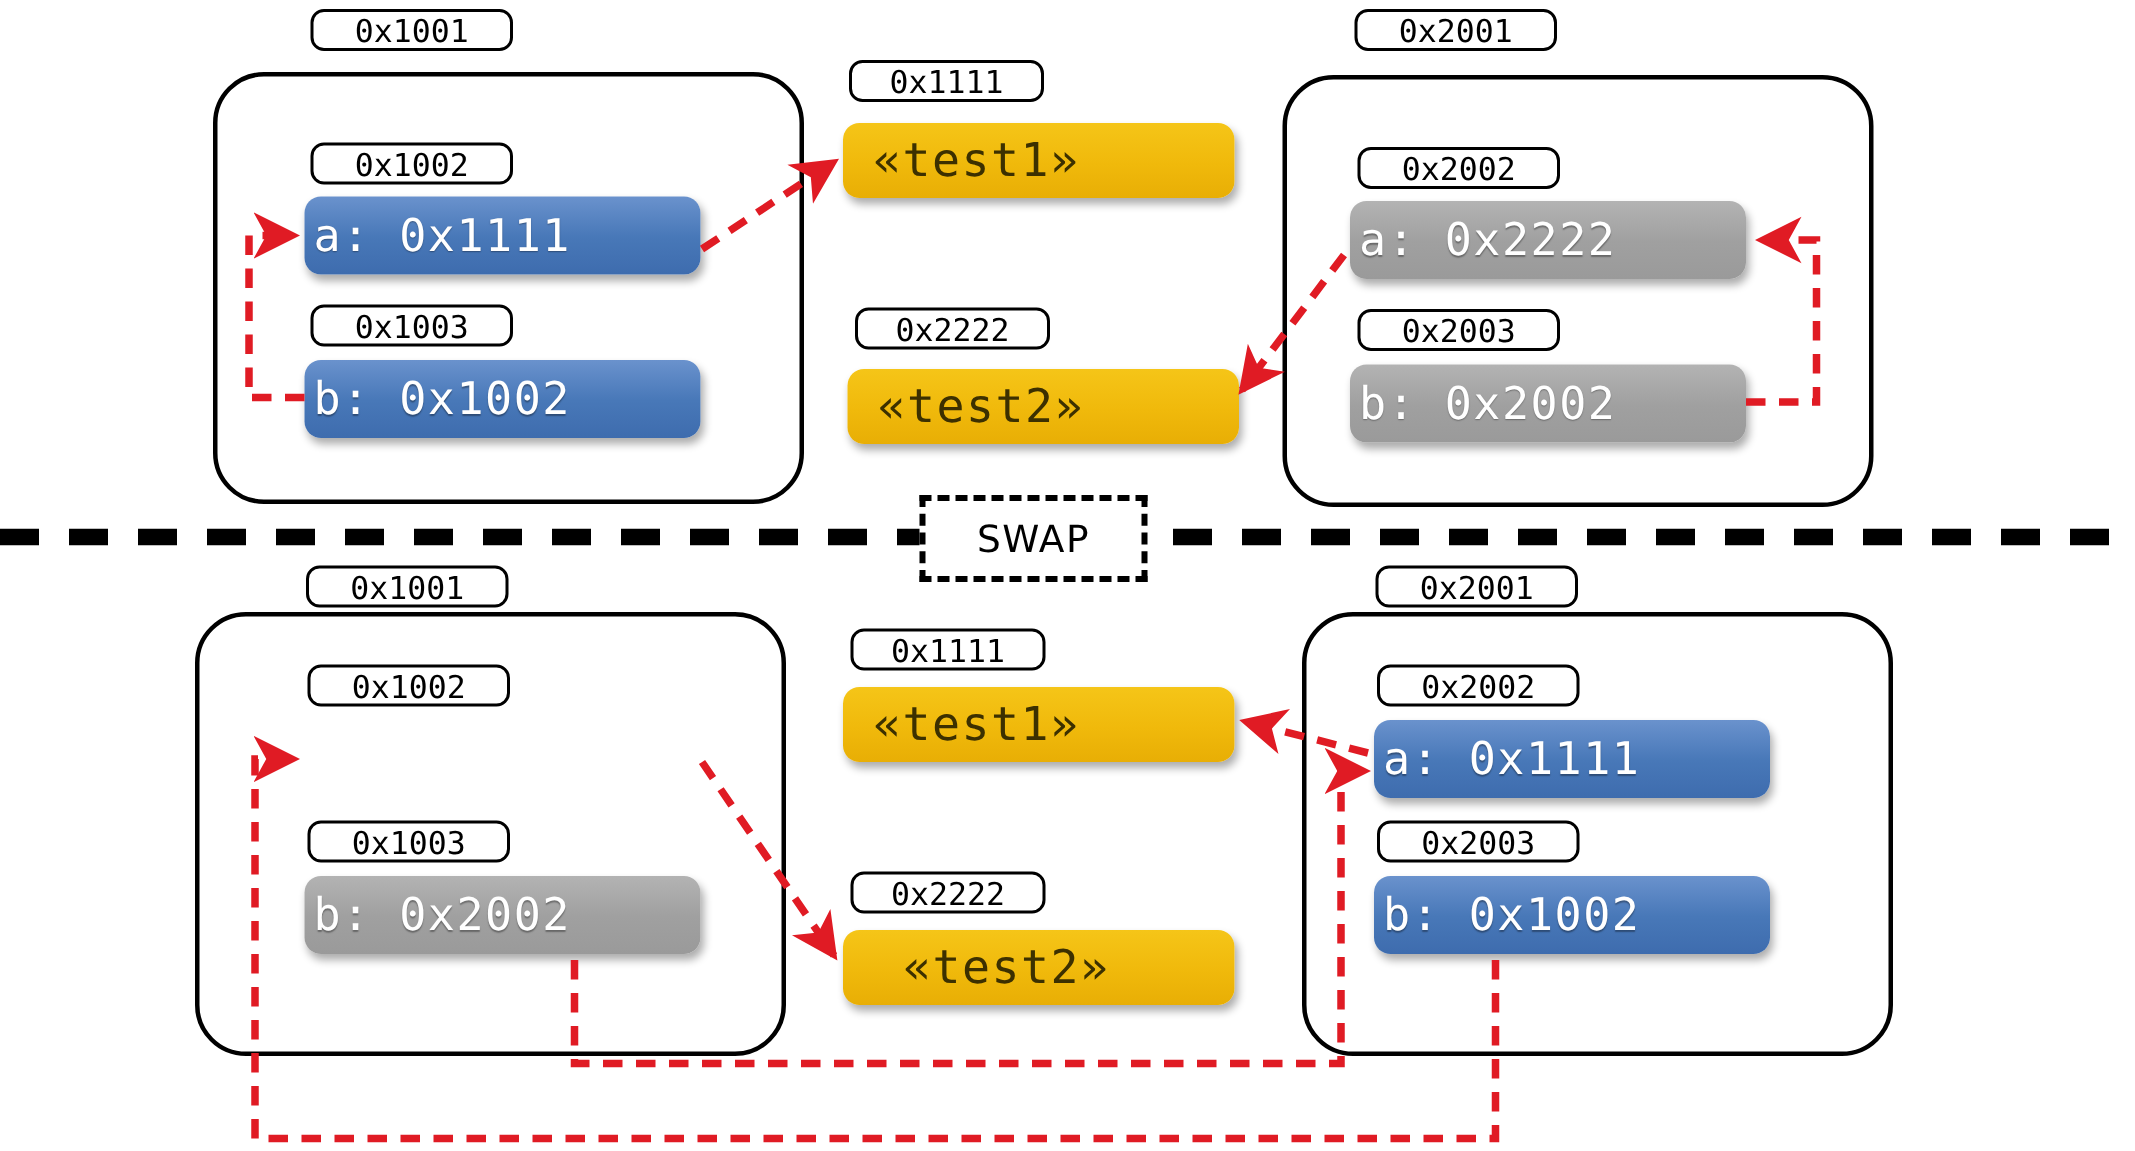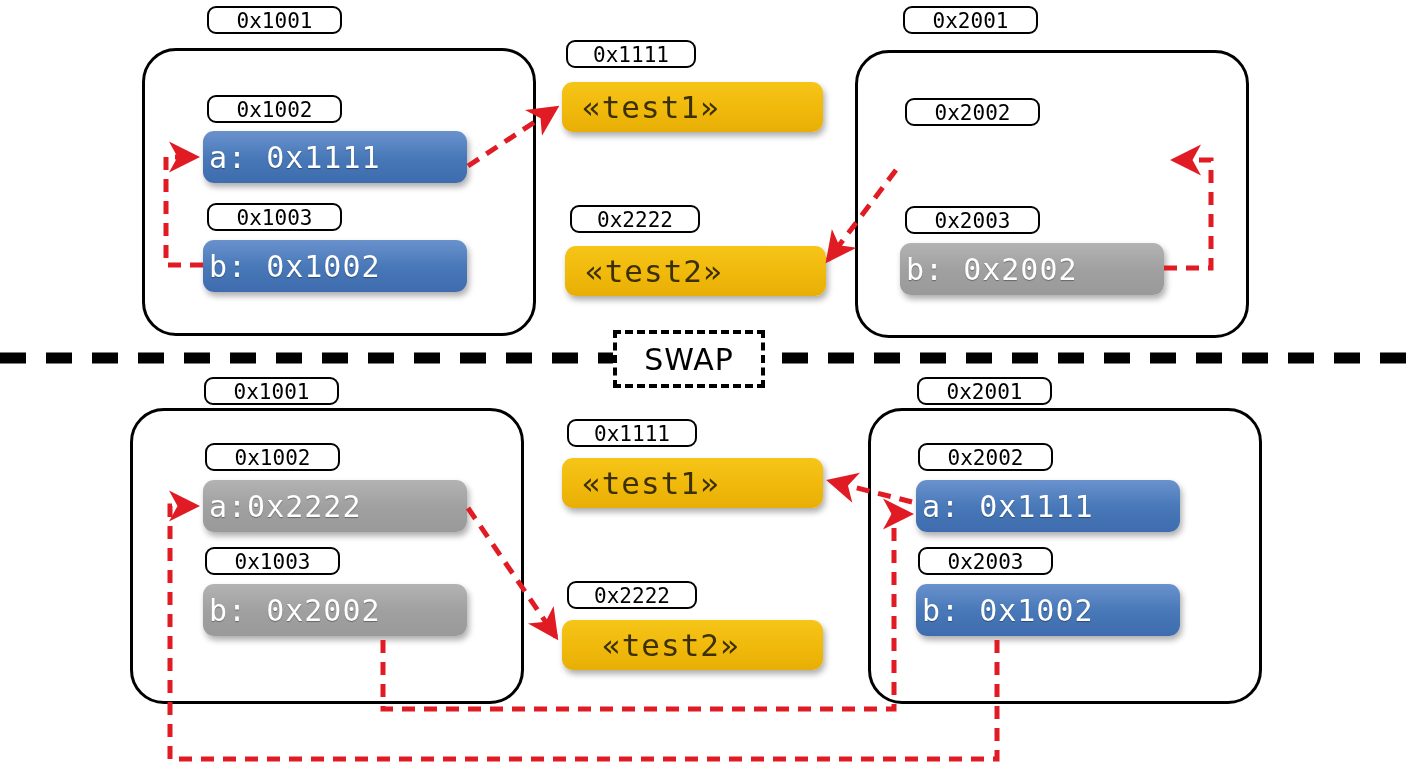--- a/index.html
+++ b/index.html
@@ -32,21 +32,21 @@
   .cell.blue{background:linear-gradient(180deg,#6a92cd 0%,#4878b8 52%,#3e6cae 100%);}
   .cell.gray{background:linear-gradient(180deg,#b3b3b3 0%,#a0a0a0 52%,#9a9a9a 100%);}
   .cell.yellow{background:linear-gradient(180deg,#f5c518 0%,#f0b90b 55%,#e8ae05 100%);
                color:#3c3000;text-shadow:none;text-align:center;}
   .cell.yellow span{padding-left:20px;font-size:31px;}
 
   
   .swap{position:absolute;z-index:7;background:#fff;border:4px dashed #000;
         display:flex;align-items:center;justify-content:center;
         font-family:"DejaVu Sans","Liberation Sans",sans-serif;
-        font-size:30px;color:#000;letter-spacing:1px;box-sizing:border-box;}
+        font-size:25px;color:#000;letter-spacing:1px;box-sizing:border-box;}
 </style>
 </head>
 <body>
 
 <div id="stage">
 
   <div class="frame" style="left:142px;top:48px;width:388px;height:282px;"></div>
   <div class="addr" style="left:207px;top:6px;width:135px;">0x1001</div>
 
   <div class="addr" style="left:207px;top:95px;width:135px;">0x1002</div>
@@ -56,43 +56,43 @@
 
   <div class="addr" style="left:207px;top:203px;width:135px;">0x1003</div>
   <div class="cell blue" style="left:203px;top:240px;width:264px;height:52px;">
     <span>b: 0x1002</span>
   </div>
 
   <div class="frame" style="left:855px;top:50px;width:388px;height:282px;"></div>
   <div class="addr" style="left:903px;top:6px;width:135px;">0x2001</div>
 
   <div class="addr" style="left:905px;top:98px;width:135px;">0x2002</div>
+  <div class="cell gray" style="left:900px;top:134px;width:264px;height:52px;">
+    <span>a: 0x2222</span>
+  </div>
 
   <div class="addr" style="left:905px;top:206px;width:135px;">0x2003</div>
   <div class="cell gray" style="left:900px;top:243px;width:264px;height:52px;">
     <span>b: 0x2002</span>
   </div>
 
   <div class="addr" style="left:566px;top:40px;width:130px;">0x1111</div>
   <div class="cell yellow" style="left:562px;top:82px;width:261px;height:50px;">
     <span>«test1»</span>
   </div>
 
   <div class="addr" style="left:570px;top:205px;width:130px;">0x2222</div>
   <div class="cell yellow" style="left:565px;top:246px;width:261px;height:50px;">
     <span>«test2»</span>
   </div>
 
   <div class="frame" style="left:130px;top:408px;width:388px;height:290px;"></div>
   <div class="addr" style="left:204px;top:377px;width:135px;">0x1001</div>
 
   <div class="addr" style="left:205px;top:443px;width:135px;">0x1002</div>
-  <div class="cell gray" style="left:203px;top:480px;width:264px;height:52px;">
-    <span>a:0x2222</span>
-  </div>
 
   <div class="addr" style="left:205px;top:547px;width:135px;">0x1003</div>
   <div class="cell gray" style="left:203px;top:584px;width:264px;height:52px;">
     <span>b: 0x2002</span>
   </div>
 
   <div class="frame" style="left:868px;top:408px;width:388px;height:290px;"></div>
   <div class="addr" style="left:917px;top:377px;width:135px;">0x2001</div>
 
   <div class="addr" style="left:918px;top:443px;width:135px;">0x2002</div>

